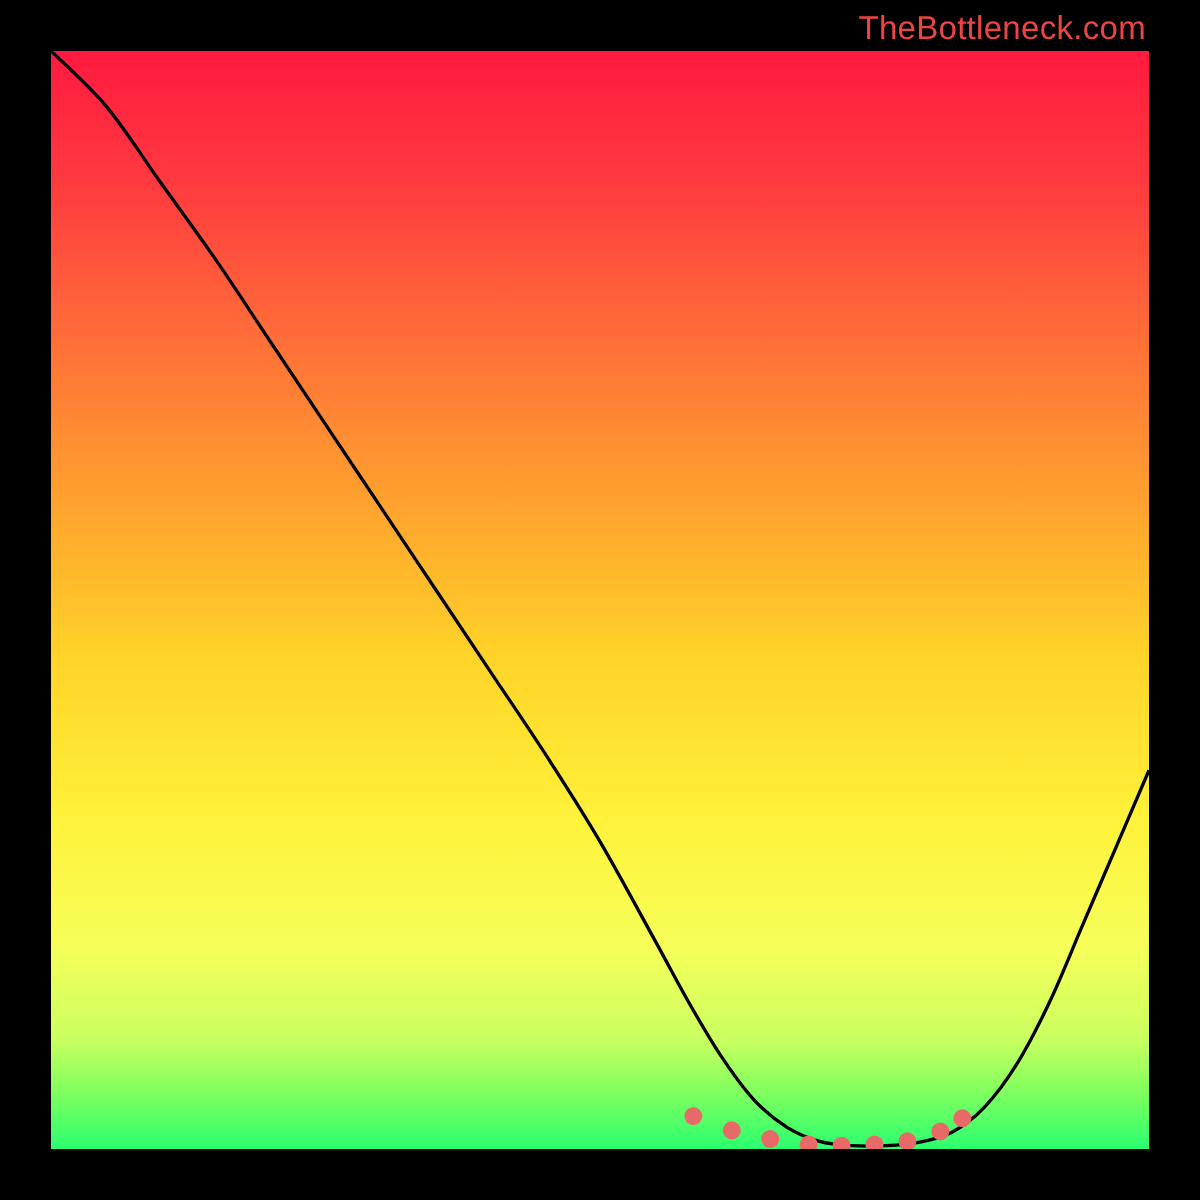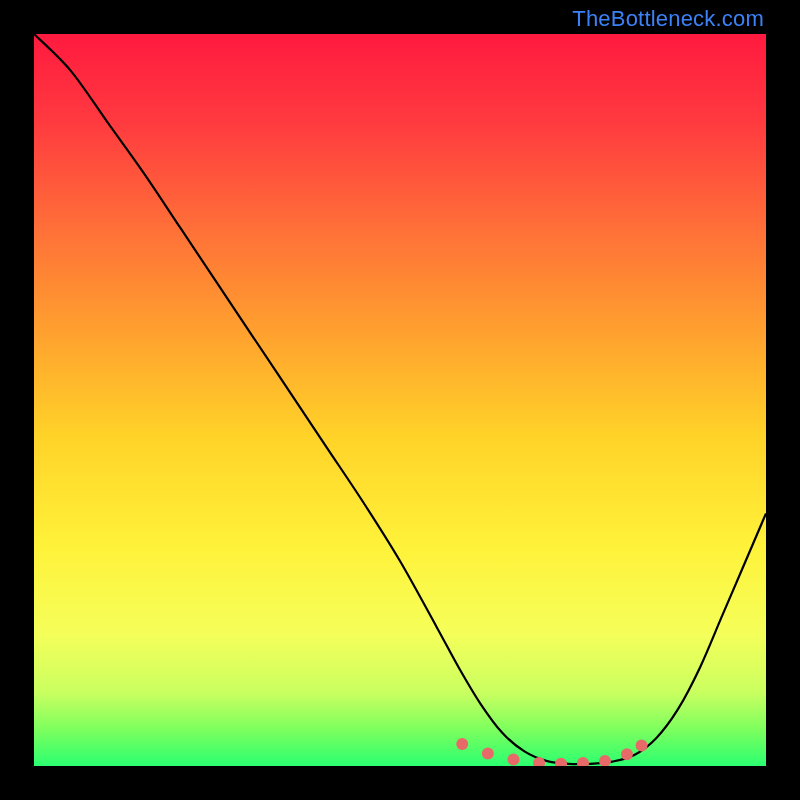--- a/index.html
+++ b/index.html
@@ -23,21 +23,21 @@
     position: absolute;
     left: 0;
     top: 0;
     width: 732px;
     height: 732px;
   }
   .watermark {
     position: absolute;
     top: 6px;
     right: 36px;
-    color: #3b82f6;
+    color: #ef4444;
     font-size: 22px;
     font-weight: 500;
     letter-spacing: 0.2px;
     user-select: none;
   }
 </style>
 </head>
 <body>
 
 <div class="watermark">TheBottleneck.com</div>

